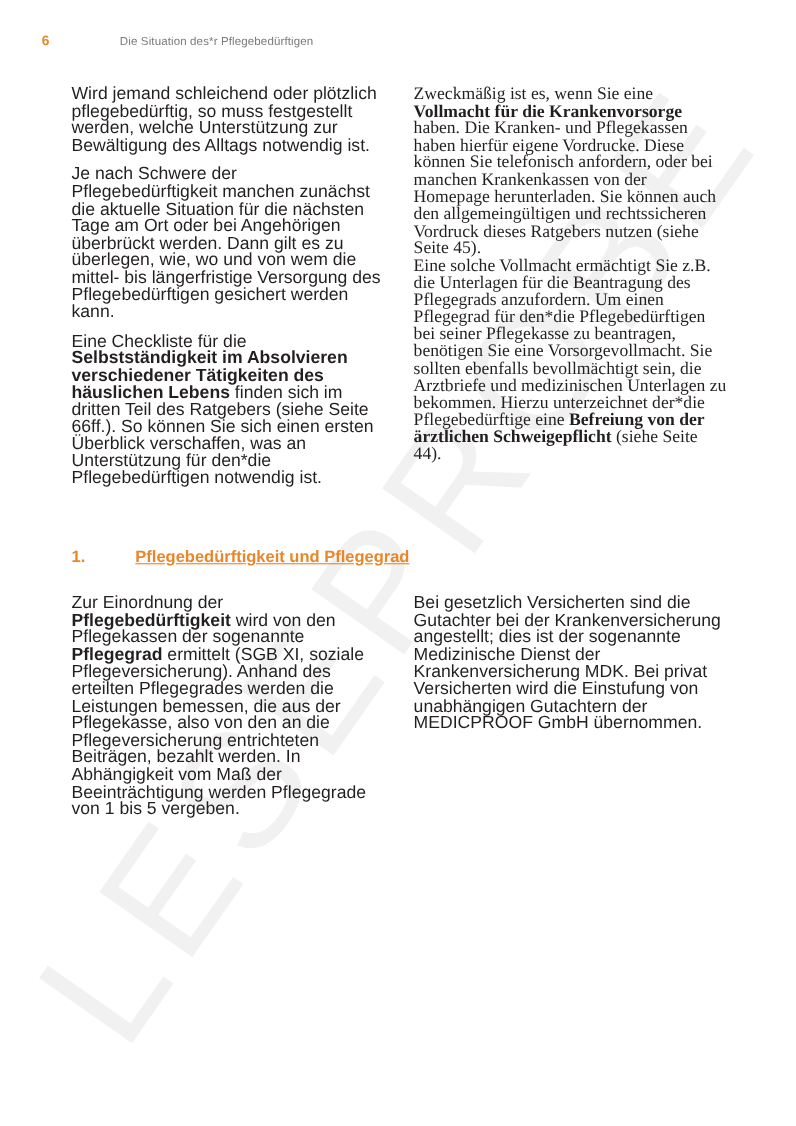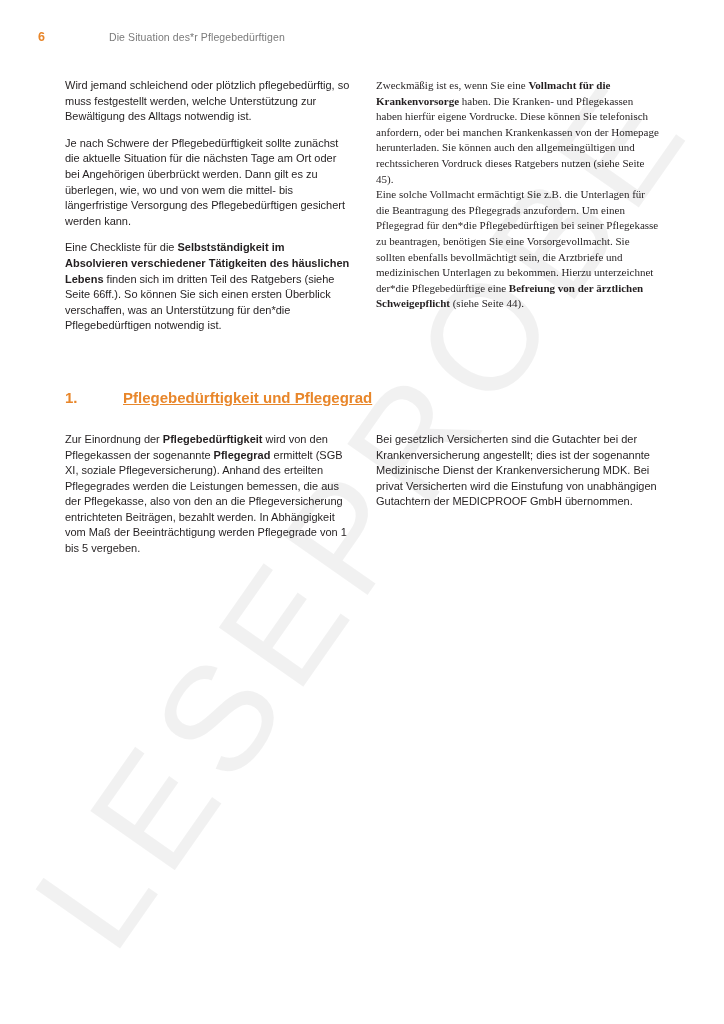--- a/index.html
+++ b/index.html
@@ -83,21 +83,21 @@
     display: flex;
     gap: 26px;
     align-items: flex-start;
   }
   .col {
     width: 285px;
   }
 
   p {
     margin: 0 0 11px 0;
-    font-size: 11px;
+    font-size: 16px;
     line-height: 15.6px;
     color: #231f20;
     text-align: left;
   }
   p.tight {
     margin-bottom: 0;
     font-family: Liberation Serif, serif;
   }
   b {
     font-weight: bold;
@@ -139,21 +139,21 @@
   <div class="page-header">
     <div class="page-number">6</div>
     <div class="header-title">Die Situation des*r Pflegebedürftigen</div>
   </div>
 
   <div class="content">
 
     <div class="cols">
       <div class="col">
         <p>Wird jemand schleichend oder plötzlich pflegebedürftig, so muss festgestellt werden, welche Unterstützung zur Bewältigung des Alltags notwendig ist.</p>
-        <p>Je nach Schwere der Pflegebedürftigkeit sollte zunächst die aktuelle Situation für die nächsten Tage am Ort oder bei Angehörigen überbrückt werden. Dann gilt es zu überlegen, wie, wo und von wem die mittel- bis längerfristige Versorgung des Pflegebedürftigen gesichert werden kann.</p>
+        <p>Je nach Schwere der Pflegebedürftigkeit manchen zunächst die aktuelle Situation für die nächsten Tage am Ort oder bei Angehörigen überbrückt werden. Dann gilt es zu überlegen, wie, wo und von wem die mittel- bis längerfristige Versorgung des Pflegebedürftigen gesichert werden kann.</p>
         <p><span>Eine Checkliste für die </span><b>Selbstständigkeit im Absolvieren verschiedener Tätigkeiten des häuslichen Lebens</b><span> finden sich im dritten Teil des Ratgebers (siehe Seite 66ff.). So können Sie sich einen ersten Überblick verschaffen, was an Unterstützung für den*die Pflegebedürftigen notwendig ist.</span></p>
       </div>
 
       <div class="col">
         <p class="tight"><span>Zweckmäßig ist es, wenn Sie eine </span><b>Vollmacht für die Krankenvorsorge</b><span> haben. Die Kranken- und Pflegekassen haben hierfür eigene Vordrucke. Diese können Sie telefonisch anfordern, oder bei manchen Krankenkassen von der Homepage herunterladen. Sie können auch den allgemeingültigen und rechtssicheren Vordruck dieses Ratgebers nutzen (siehe Seite 45).</span></p>
         <p class="tight"><span>Eine solche Vollmacht ermächtigt Sie z.B. die Unterlagen für die Beantragung des Pflegegrads anzufordern. Um einen Pflegegrad für den*die Pflegebedürftigen bei seiner Pflegekasse zu beantragen, benötigen Sie eine Vorsorgevollmacht. Sie sollten ebenfalls bevollmächtigt sein, die Arztbriefe und medizinischen Unterlagen zu bekommen. Hierzu unterzeichnet der*die Pflegebedürftige eine </span><b>Befreiung von der ärztlichen Schweigepflicht</b><span> (siehe Seite 44).</span></p>
       </div>
     </div>
 
     <div class="section-heading">

